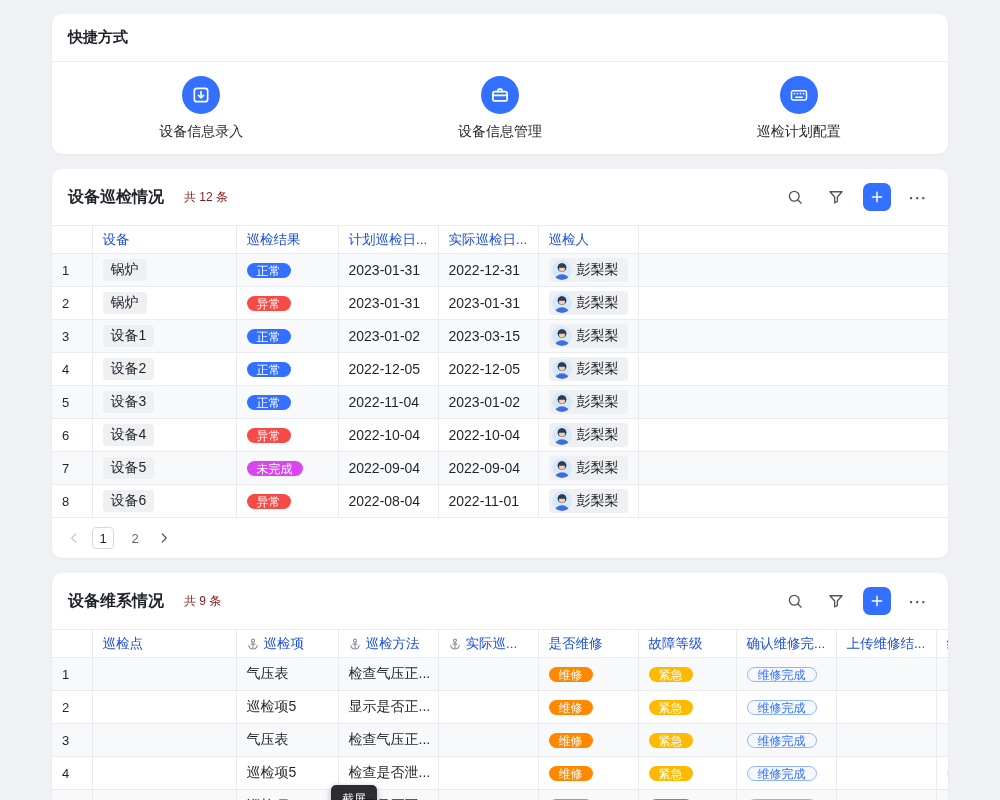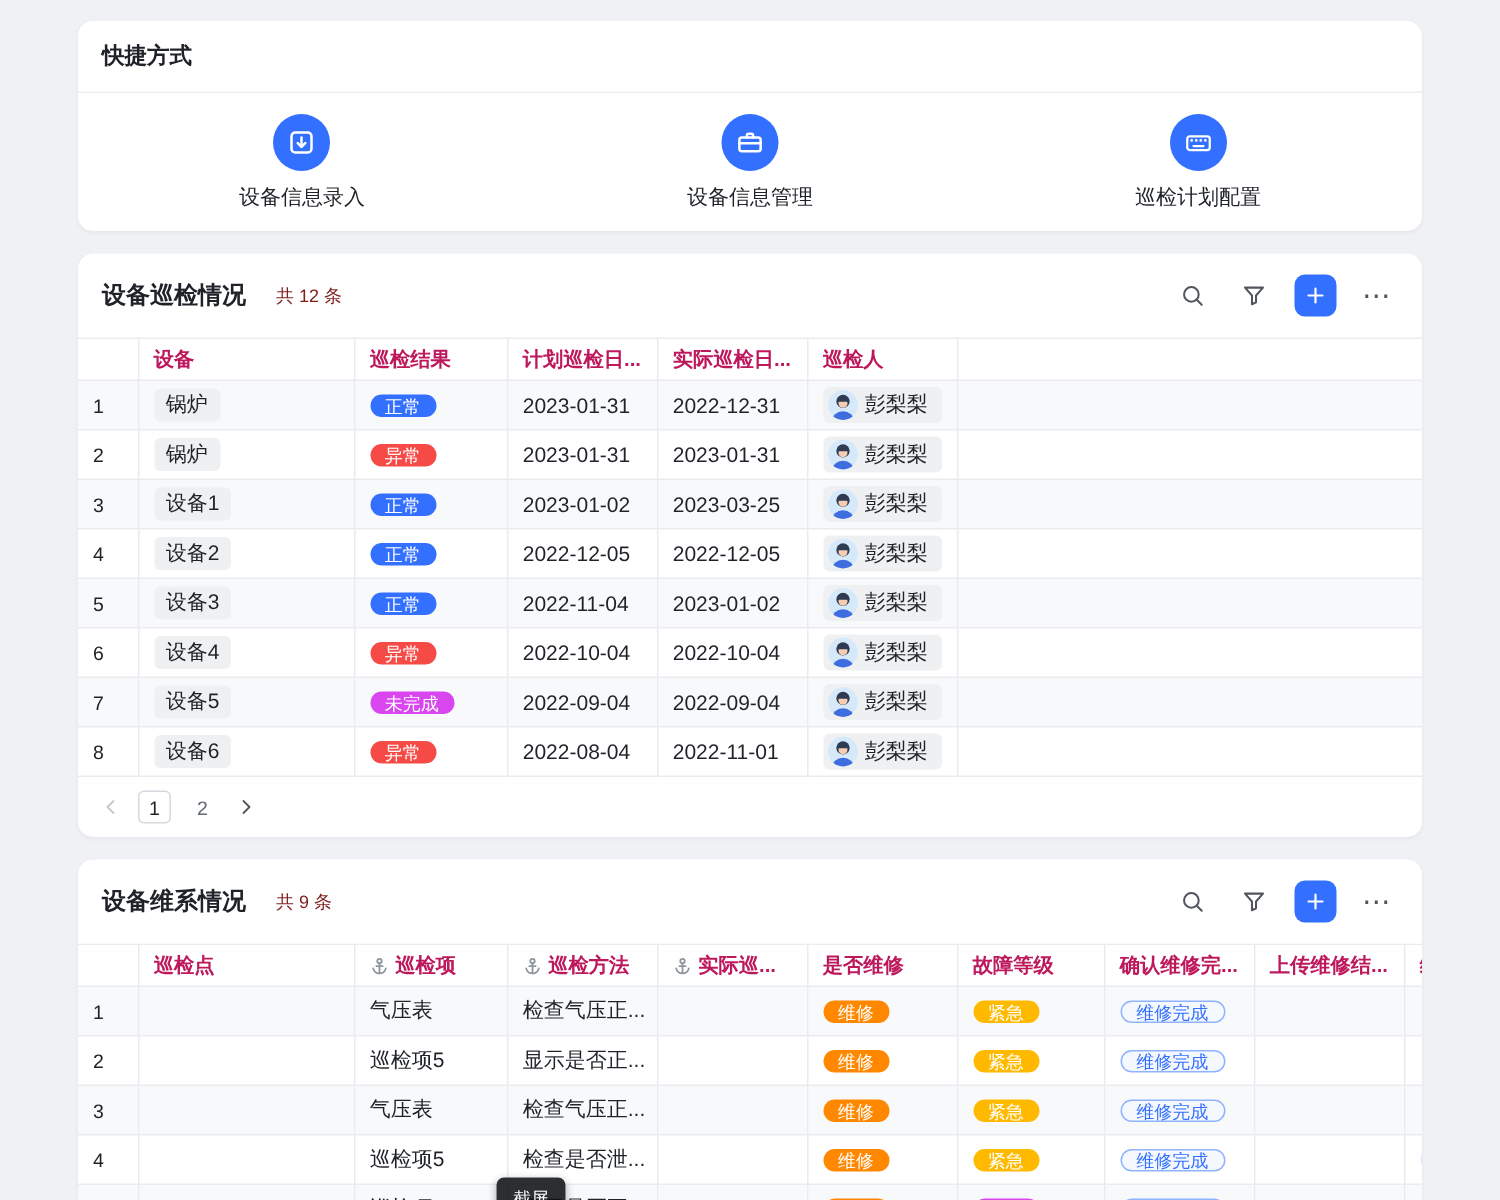--- a/index.html
+++ b/index.html
@@ -27,21 +27,21 @@
   .icon-btn.add{background:#3370ff;color:#fff;border-radius:7px}
   .more-btn{font-size:19px;color:#51565d;letter-spacing:1px}
 
   
   .grid{border-collapse:collapse;table-layout:fixed;font-size:14px}
   .t1{width:896px}
   .t2{width:944px}
   .table-clip{overflow:hidden}
   .grid th,.grid td{border-bottom:1px solid #e9ebef;border-right:1px solid #e9ebef;padding:0 10px;white-space:nowrap;overflow:hidden;text-align:left;vertical-align:middle}
   .grid tr > *:last-child{border-right:none}
-  .grid thead th{border-top:1px solid #e9ebef;height:28px;font-weight:bold;color:#be185d;font-size:13.5px}
+  .grid thead th{border-top:1px solid #e9ebef;height:28px;font-weight:normal;color:#1d4ed8;font-size:13.5px}
   .grid tbody td{height:33px;color:#1f2329}
   .grid tbody tr:nth-child(odd){background:#f8f9fb}
   .num{text-align:center;color:#646a73;font-size:13px;padding:0 4px}
   .th-flex{display:inline-flex;align-items:center;gap:5px}
   .th-flex .lookup{color:#8f959e;flex:none}
 
   .chip{display:inline-flex;align-items:center;gap:5px;background:#eef0f2;border-radius:4px;padding:2px 8px;max-width:100%}
   .chip.person{padding:2px 9px 2px 3px}
   .av{width:20px;height:20px;flex:none;display:block}
 
@@ -250,21 +250,21 @@
                 </svg>
                 <span>彭梨梨</span>
               </span></td>
           <td></td>
         </tr>
         <tr>
           <td class="num">3</td>
           <td><span class="chip">设备1</span></td>
           <td><span class="badge blue">正常</span></td>
           <td>2023-01-02</td>
-          <td>2023-03-25</td>
+          <td>2023-03-15</td>
           <td><span class="chip person">
                 <svg class="av">
                   <use href="#sym-avatar"></use>
                 </svg>
                 <span>彭梨梨</span>
               </span></td>
           <td></td>
         </tr>
         <tr>
           <td class="num">4</td>

